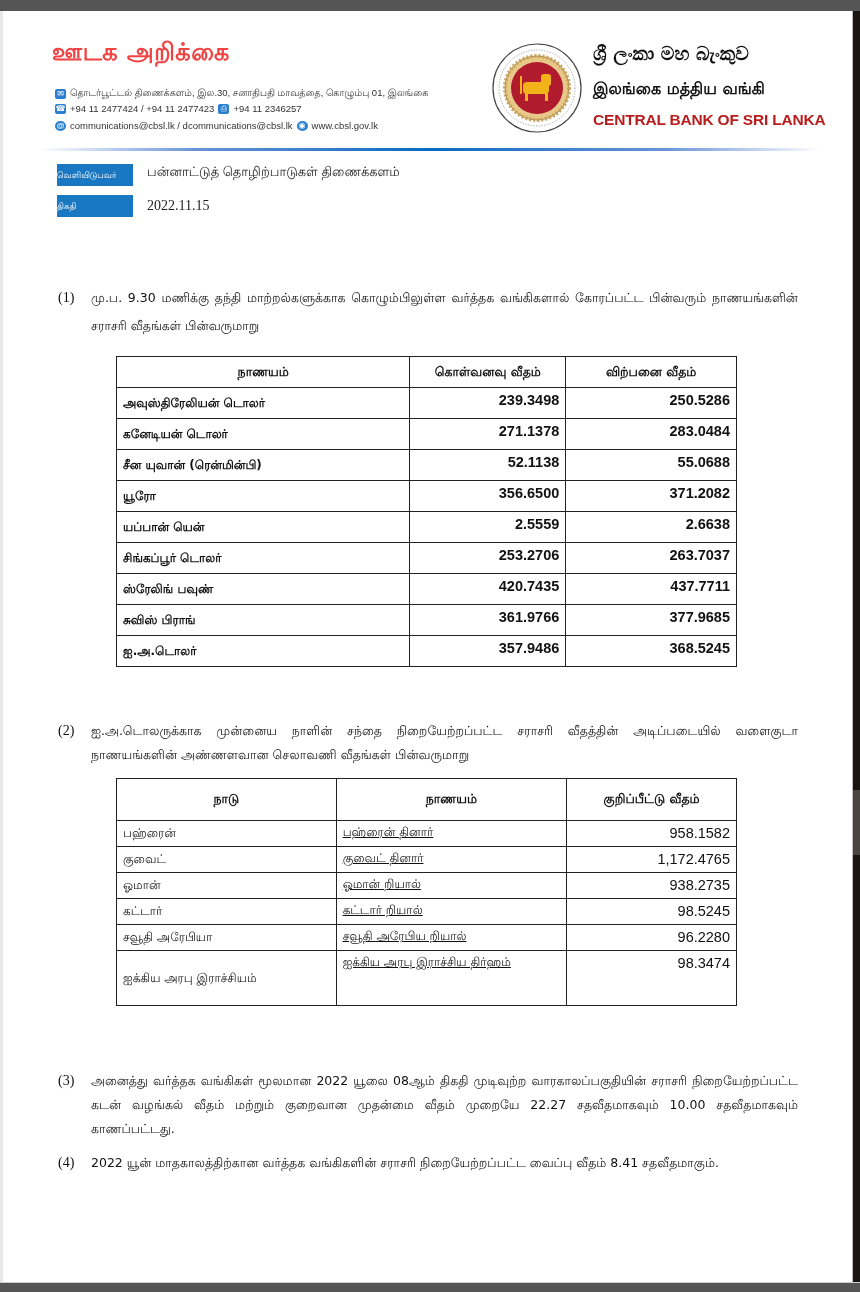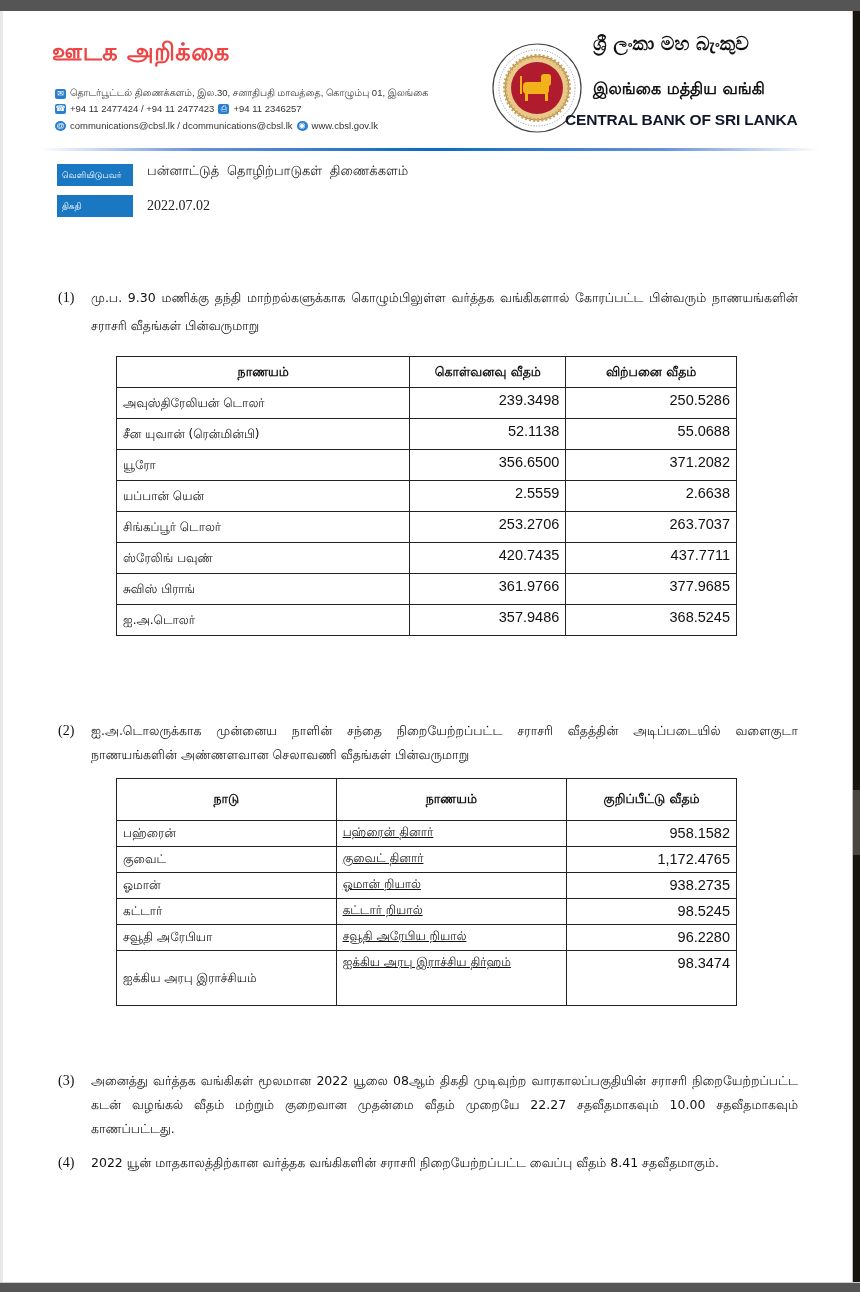--- a/index.html
+++ b/index.html
@@ -22,53 +22,53 @@
     position: absolute; left: 52px; top: 38px;
     font-family: "DejaVu Sans", sans-serif; font-weight: bold; font-size: 24px;
     color: #ef4444; letter-spacing: 0.5px;
   }
   .contact-line { position: absolute; left: 55px; font-family: "Liberation Sans", sans-serif; font-size: 9.5px; color: #333; white-space: nowrap; display: flex; align-items: center; gap: 4px; }
   .contact-line .ico { display: inline-flex; width: 11px; height: 10px; align-items: center; justify-content: center; color: #fff; background: #2a7fd0; font-size: 8px; line-height: 1; border-radius: 2px; }
   .contact-line .ico.round { border-radius: 50%; }
   .c1 { top: 87px; } .c2 { top: 103px; } .c3 { top: 120px; }
 
   .seal { position: absolute; left: 491px; top: 42px; width: 92px; height: 92px; }
-  .bank-si { position: absolute; left: 593px; top: 32px; font-family: "DejaVu Sans", sans-serif; font-size: 19px; font-weight: bold; color: #111; }
+  .bank-si { position: absolute; left: 593px; top: 42px; font-family: "DejaVu Sans", sans-serif; font-size: 19px; font-weight: bold; color: #111; }
   .bank-ta { position: absolute; left: 593px; top: 79px; font-family: "DejaVu Sans", sans-serif; font-size: 16px; font-weight: bold; color: #111; }
-  .bank-en { position: absolute; left: 565px; top: 111px; font-family: "Liberation Sans", sans-serif; font-size: 15.5px; font-weight: bold; color: #0f172a; letter-spacing: -0.2px; text-align: right; }
+  .bank-en { position: absolute; left: 593px; top: 111px; font-family: "Liberation Sans", sans-serif; font-size: 15.5px; font-weight: bold; color: #b91c1c; letter-spacing: -0.2px; text-align: right; }
 
   .header-rule { position: absolute; left: 40px; top: 148px; width: 780px; height: 3px;
     background: linear-gradient(to right, rgba(40,100,200,0) 0%, rgba(40,100,200,0.7) 20%, #0a6ac0 50%, rgba(40,100,200,0.7) 80%, rgba(40,100,200,0) 100%); }
 
   
-  .meta-label { position: absolute; left: 57px; width: 76px; height: 22px; background: #1a78c2; color: #fff; font-family: "DejaVu Sans", sans-serif; font-size: 8.5px; line-height: 22px; padding-left: 5px; box-sizing: border-box; }
+  .meta-label { position: absolute; left: 57px; width: 76px; height: 22px; background: #1a78c2; color: #fff; font-family: "DejaVu Sans", sans-serif; font-size: 8.5px; line-height: 22px; box-sizing: border-box; }
   .ml1 { top: 164px; } .ml2 { top: 195px; }
   .meta-value { position: absolute; left: 147px; font-size: 14px; color: #222; }
-  .mv1 { top: 164px; font-family: Liberation Mono, monospace; font-size: 13px; }
+  .mv1 { top: 164px; font-family: Liberation Sans, sans-serif; font-size: 13px; }
   .mv2 { top: 198px; font-family: "Liberation Serif", serif; font-size: 14px; }
 
   
   .para { position: absolute; left: 58px; width: 740px; font-family: "DejaVu Sans", sans-serif; font-size: 12.5px; line-height: 28px; color: #111; }
   .para .num { position: absolute; left: 0; top: 0; font-family: "Liberation Serif", serif; font-size: 14px; }
   .para .txt { margin-left: 33px; text-align: justify; }
   .p1 { top: 284px; }
   .p2 { top: 719px; line-height: 24px; }
   .p3 { top: 1069px; line-height: 24px; }
   .p4 { top: 1151px; line-height: 24px; }
 
   
   table.rates { position: absolute; border-collapse: collapse; font-family: "DejaVu Sans", sans-serif; }
   table.rates td, table.rates th { border: 1.5px solid #222; padding: 0 6px; height: 30px; box-sizing: border-box; font-size: 12px; color: #111; }
   table.rates th { font-weight: bold; text-align: center; font-size: 12.5px; }
   table.rates td.num { text-align: right; font-family: "Liberation Sans", sans-serif; font-size: 14.5px; vertical-align: top; padding-top: 4px; }
   table.rates td.name { vertical-align: middle; }
   .t1 { left: 116px; top: 356px; width: 621px; }
   .t1 col.c-a { width: 294px; } .t1 col.c-b { width: 156px; } .t1 col.c-c { width: 171px; }
   .t1 tr.head th { height: 31px; }
-  .t1 tr.body td { height: 31px; }
+  .t1 tr.body td { height: 31px; font-weight: bold; }
   .t2 { left: 116px; top: 778px; width: 621px; }
   .t2 col.c-a { width: 220px; } .t2 col.c-b { width: 231px; } .t2 col.c-c { width: 170px; }
   .t2 tr.head th { height: 42px; }
   .t2 tr.body td { height: 26px; }
   .t2 td.cur { vertical-align: top; padding-top: 4px; text-decoration: underline; }
   .t2 tr.tall td { height: 55px; }
 </style>
 </head>
 <body>
 
@@ -116,21 +116,21 @@
 
 <div class="bank-si">ශ්‍රී ලංකා මහ බැංකුව</div>
 <div class="bank-ta">இலங்கை மத்திய வங்கி</div>
 <div class="bank-en">CENTRAL BANK OF SRI LANKA</div>
 
 <div class="header-rule"></div>
 
 <div class="meta-label ml1">வெளியிடுபவர்</div>
 <div class="meta-value mv1">பன்னாட்டுத் தொழிற்பாடுகள் திணைக்களம்</div>
 <div class="meta-label ml2">திகதி</div>
-<div class="meta-value mv2">2022.07.02</div>
+<div class="meta-value mv2">2022.11.15</div>
 
 <div class="para p1">
   <span class="num">(1)</span>
   <div class="txt">மு.ப. 9.30 மணிக்கு தந்தி மாற்றல்களுக்காக கொழும்பிலுள்ள வர்த்தக வங்கிகளால் கோரப்பட்ட பின்வரும் நாணயங்களின் சராசரி வீதங்கள் பின்வருமாறு</div>
 </div>
 
 <table class="rates t1">
   <colgroup>
       <col class="c-a">
       <col class="c-b">
@@ -141,20 +141,25 @@
     <th>நாணயம்</th>
     <th>கொள்வனவு வீதம்</th>
     <th>விற்பனை வீதம்</th>
   </tr>
   <tr class="body">
         <td class="name">அவுஸ்திரேலியன் டொலர்</td>
         <td class="num">239.3498</td>
         <td class="num">250.5286</td>
       </tr>
   <tr class="body">
+        <td class="name">கனேடியன் டொலர்</td>
+        <td class="num">271.1378</td>
+        <td class="num">283.0484</td>
+      </tr>
+  <tr class="body">
         <td class="name">சீன யுவான் (ரென்மின்பி)</td>
         <td class="num">52.1138</td>
         <td class="num">55.0688</td>
       </tr>
   <tr class="body">
         <td class="name">யூரோ</td>
         <td class="num">356.6500</td>
         <td class="num">371.2082</td>
       </tr>
   <tr class="body">

